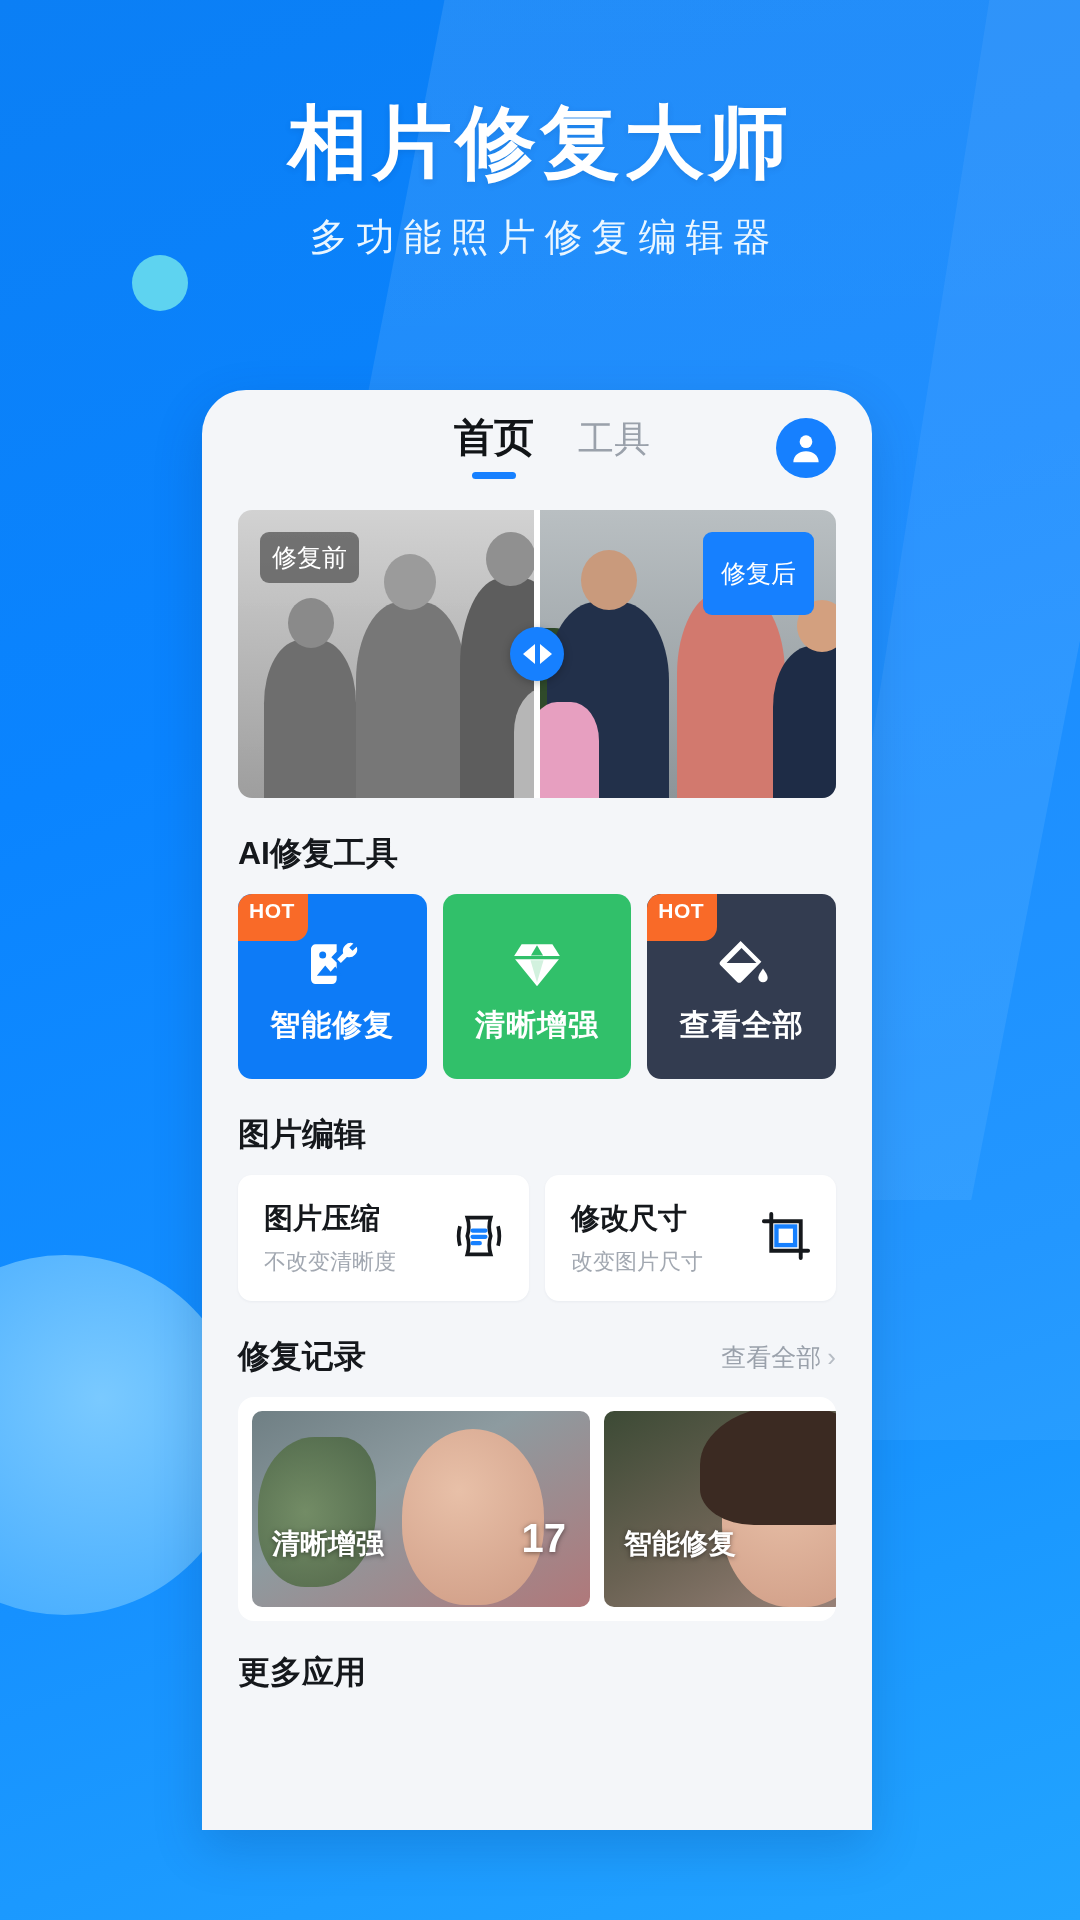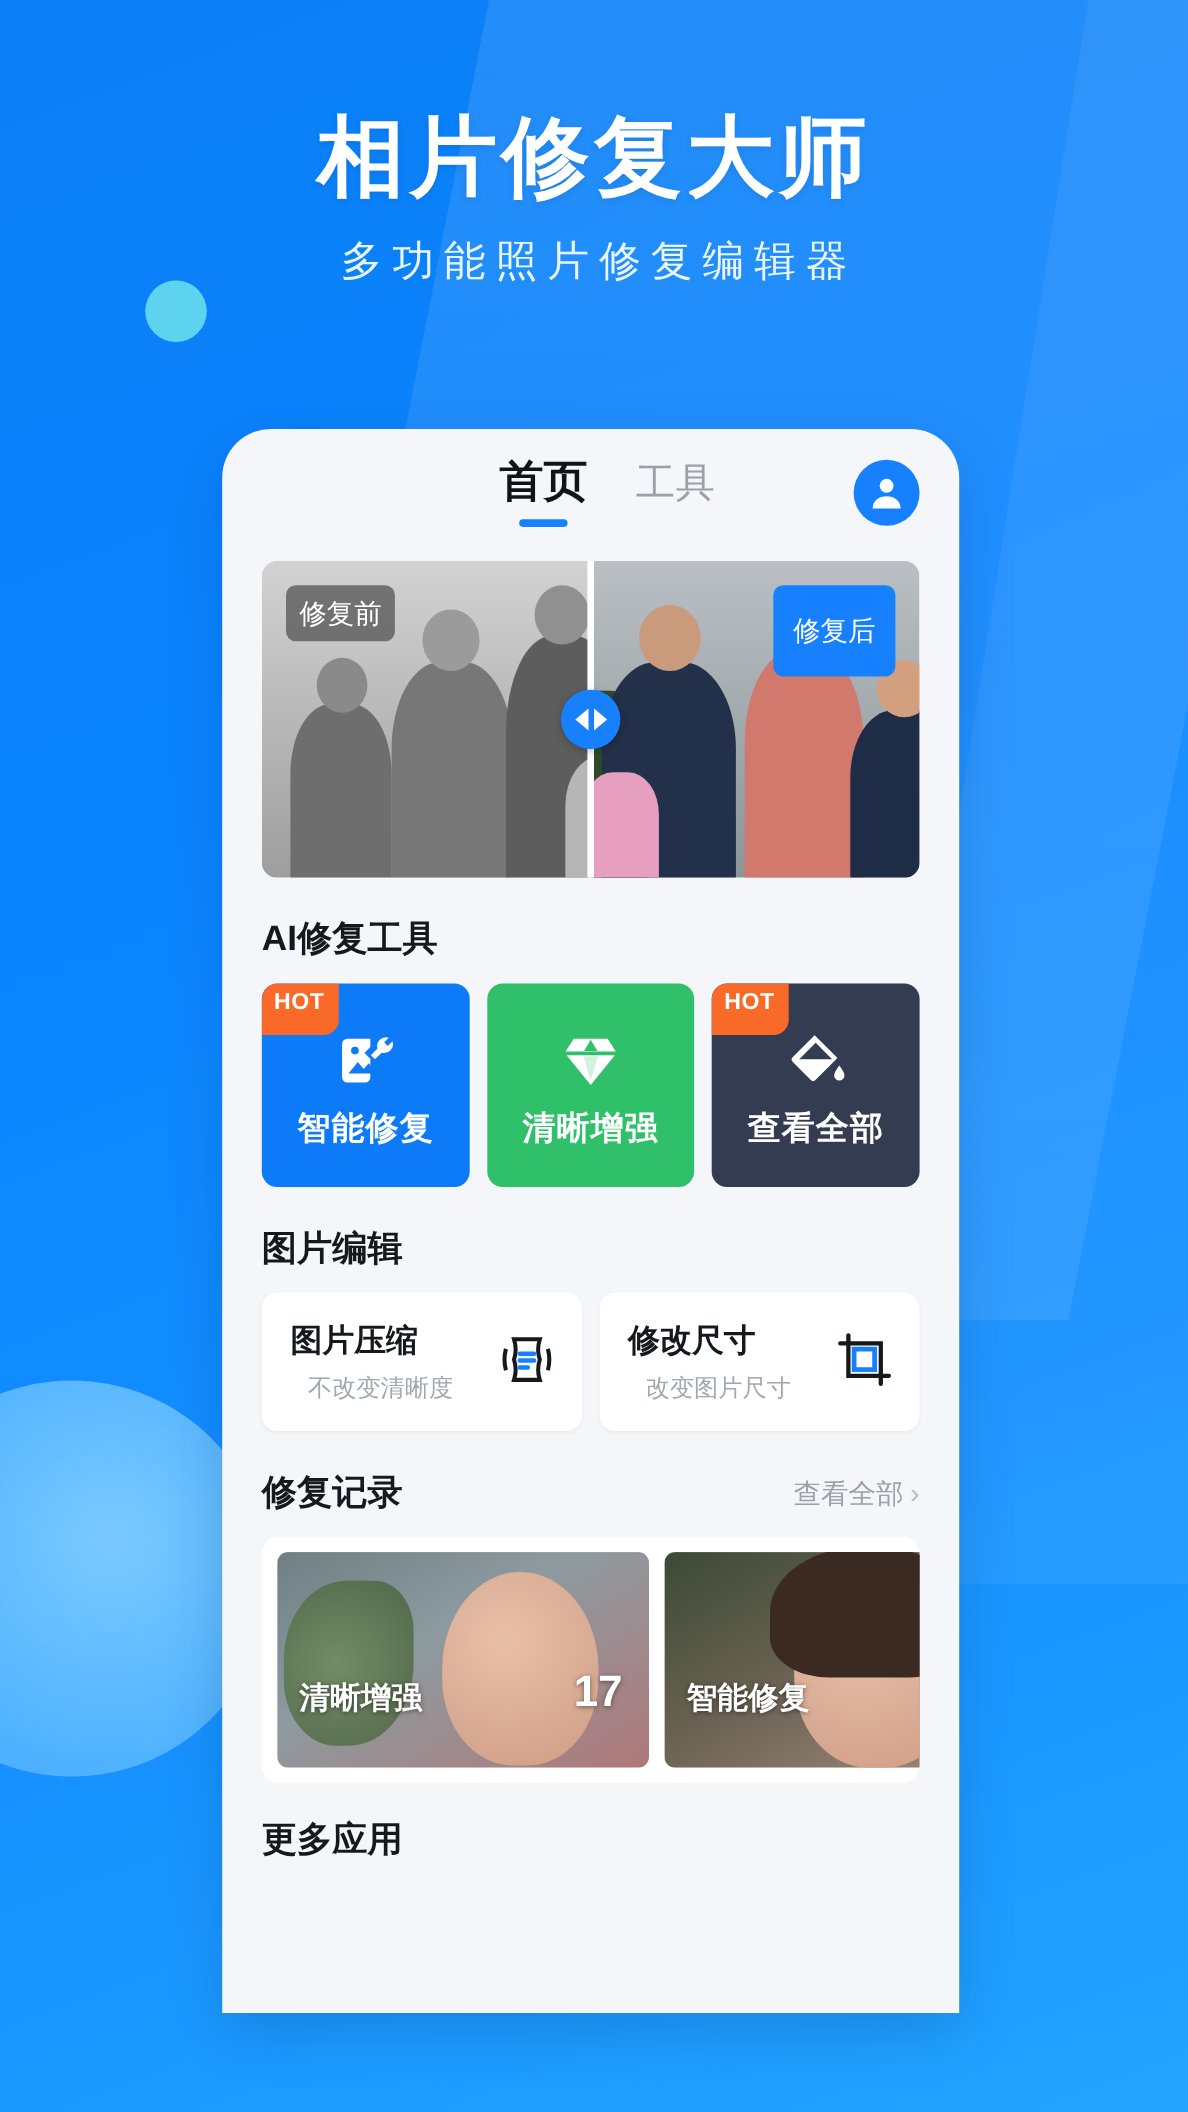--- a/index.html
+++ b/index.html
@@ -174,21 +174,21 @@
 
   
   .edit-row { display:flex; gap:16px; margin:0 36px; }
   .edit-card {
     flex:1; height:126px; background:#fff; border-radius:14px;
     display:flex; align-items:center; justify-content:space-between;
     padding:0 24px 0 26px;
     box-shadow:0 1px 3px rgba(20,40,70,0.05);
   }
   .edit-t { font-size:29px; font-weight:bold; color:#15181c; }
-  .edit-s { font-size:22px; color:#a2a8b1; margin-top:8px;margin-left:16px;}
+  .edit-s { font-size:22px; color:#a2a8b1; margin-top:8px;}
   .edit-icon svg { width:52px; height:52px; }
 
   
   .rec-wrap { margin:0 36px; background:#fff; border-radius:16px; padding:14px; overflow:hidden;}
   .rec-row { display:flex; gap:14px; }
   .rec-card {
     width:338px; height:196px; flex:0 0 auto;
     border-radius:10px; position:relative; overflow:hidden;
   }
   .rec-img { position:absolute; inset:0; }

